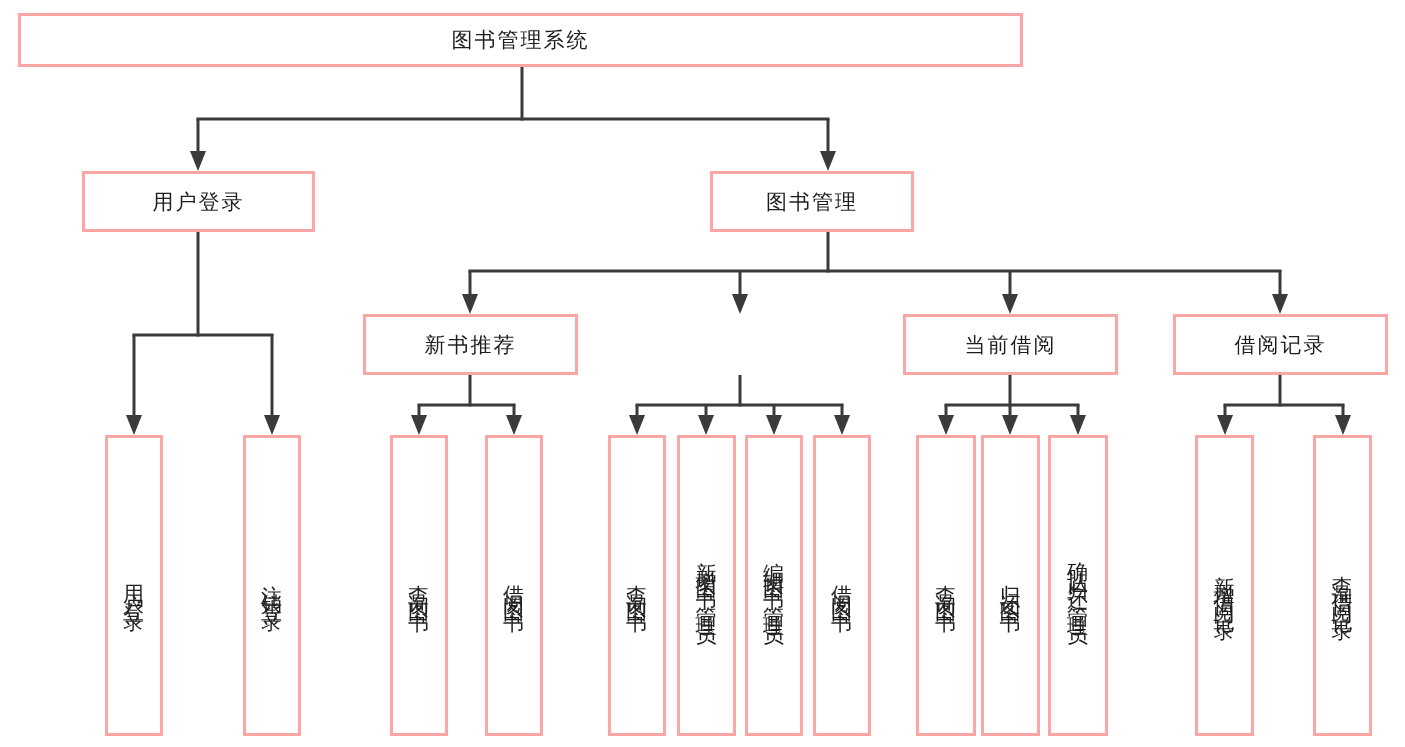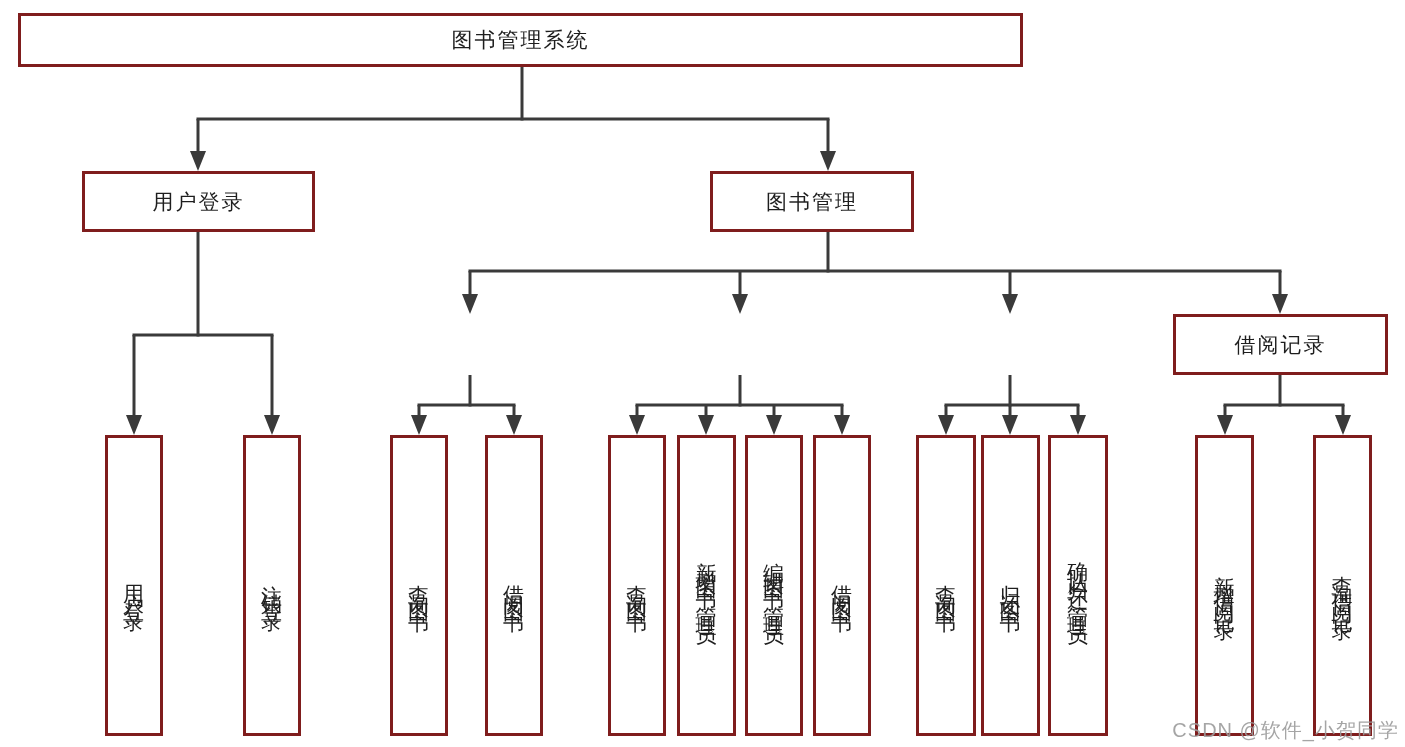--- a/index.html
+++ b/index.html
@@ -16,21 +16,21 @@
     overflow: hidden;
   }
   .connectors {
     position: absolute;
     left: 0; top: 0;
     width: 1405px; height: 747px;
     z-index: 1;
   }
   .node {
     position: absolute;
-    border: 3px solid #7f1d1d;
+    border: 3px solid #fca5a5;
     background: #ffffff;
     display: flex;
     align-items: center;
     justify-content: center;
     color: #1e1e1e;
     z-index: 2;
   }
   .hbox { font-size: 21px; letter-spacing: 2px; }
   .vbox span {
     writing-mode: vertical-rl;
@@ -126,20 +126,26 @@
     <span>图书管理系统</span>
   </div>
 
   <div class="node hbox" style="left:82px;top:171px;width:233px;height:61px">
     <span>用户登录</span>
   </div>
   <div class="node hbox" style="left:710px;top:171px;width:204px;height:61px">
     <span>图书管理</span>
   </div>
 
+  <div class="node hbox" style="left:363px;top:314px;width:215px;height:61px">
+    <span>新书推荐</span>
+  </div>
+  <div class="node hbox" style="left:903px;top:314px;width:215px;height:61px">
+    <span>当前借阅</span>
+  </div>
   <div class="node hbox" style="left:1173px;top:314px;width:215px;height:61px">
     <span>借阅记录</span>
   </div>
 
   <div class="node vbox" style="left:105px;top:435px;width:58px;height:301px">
     <span>用户登录</span>
   </div>
   <div class="node vbox" style="left:243px;top:435px;width:58px;height:301px">
     <span>注销登录</span>
   </div>
@@ -174,15 +180,14 @@
     <span>确认归还（管理员）</span>
   </div>
 
   <div class="node vbox" style="left:1195px;top:435px;width:59px;height:301px">
     <span>新增借阅记录</span>
   </div>
   <div class="node vbox" style="left:1313px;top:435px;width:59px;height:301px">
     <span>查询借阅记录</span>
   </div>
 
-  <div class="watermark">CSDN @软件_小贺同学</div>
 
 </div>
 
 </body></html>

